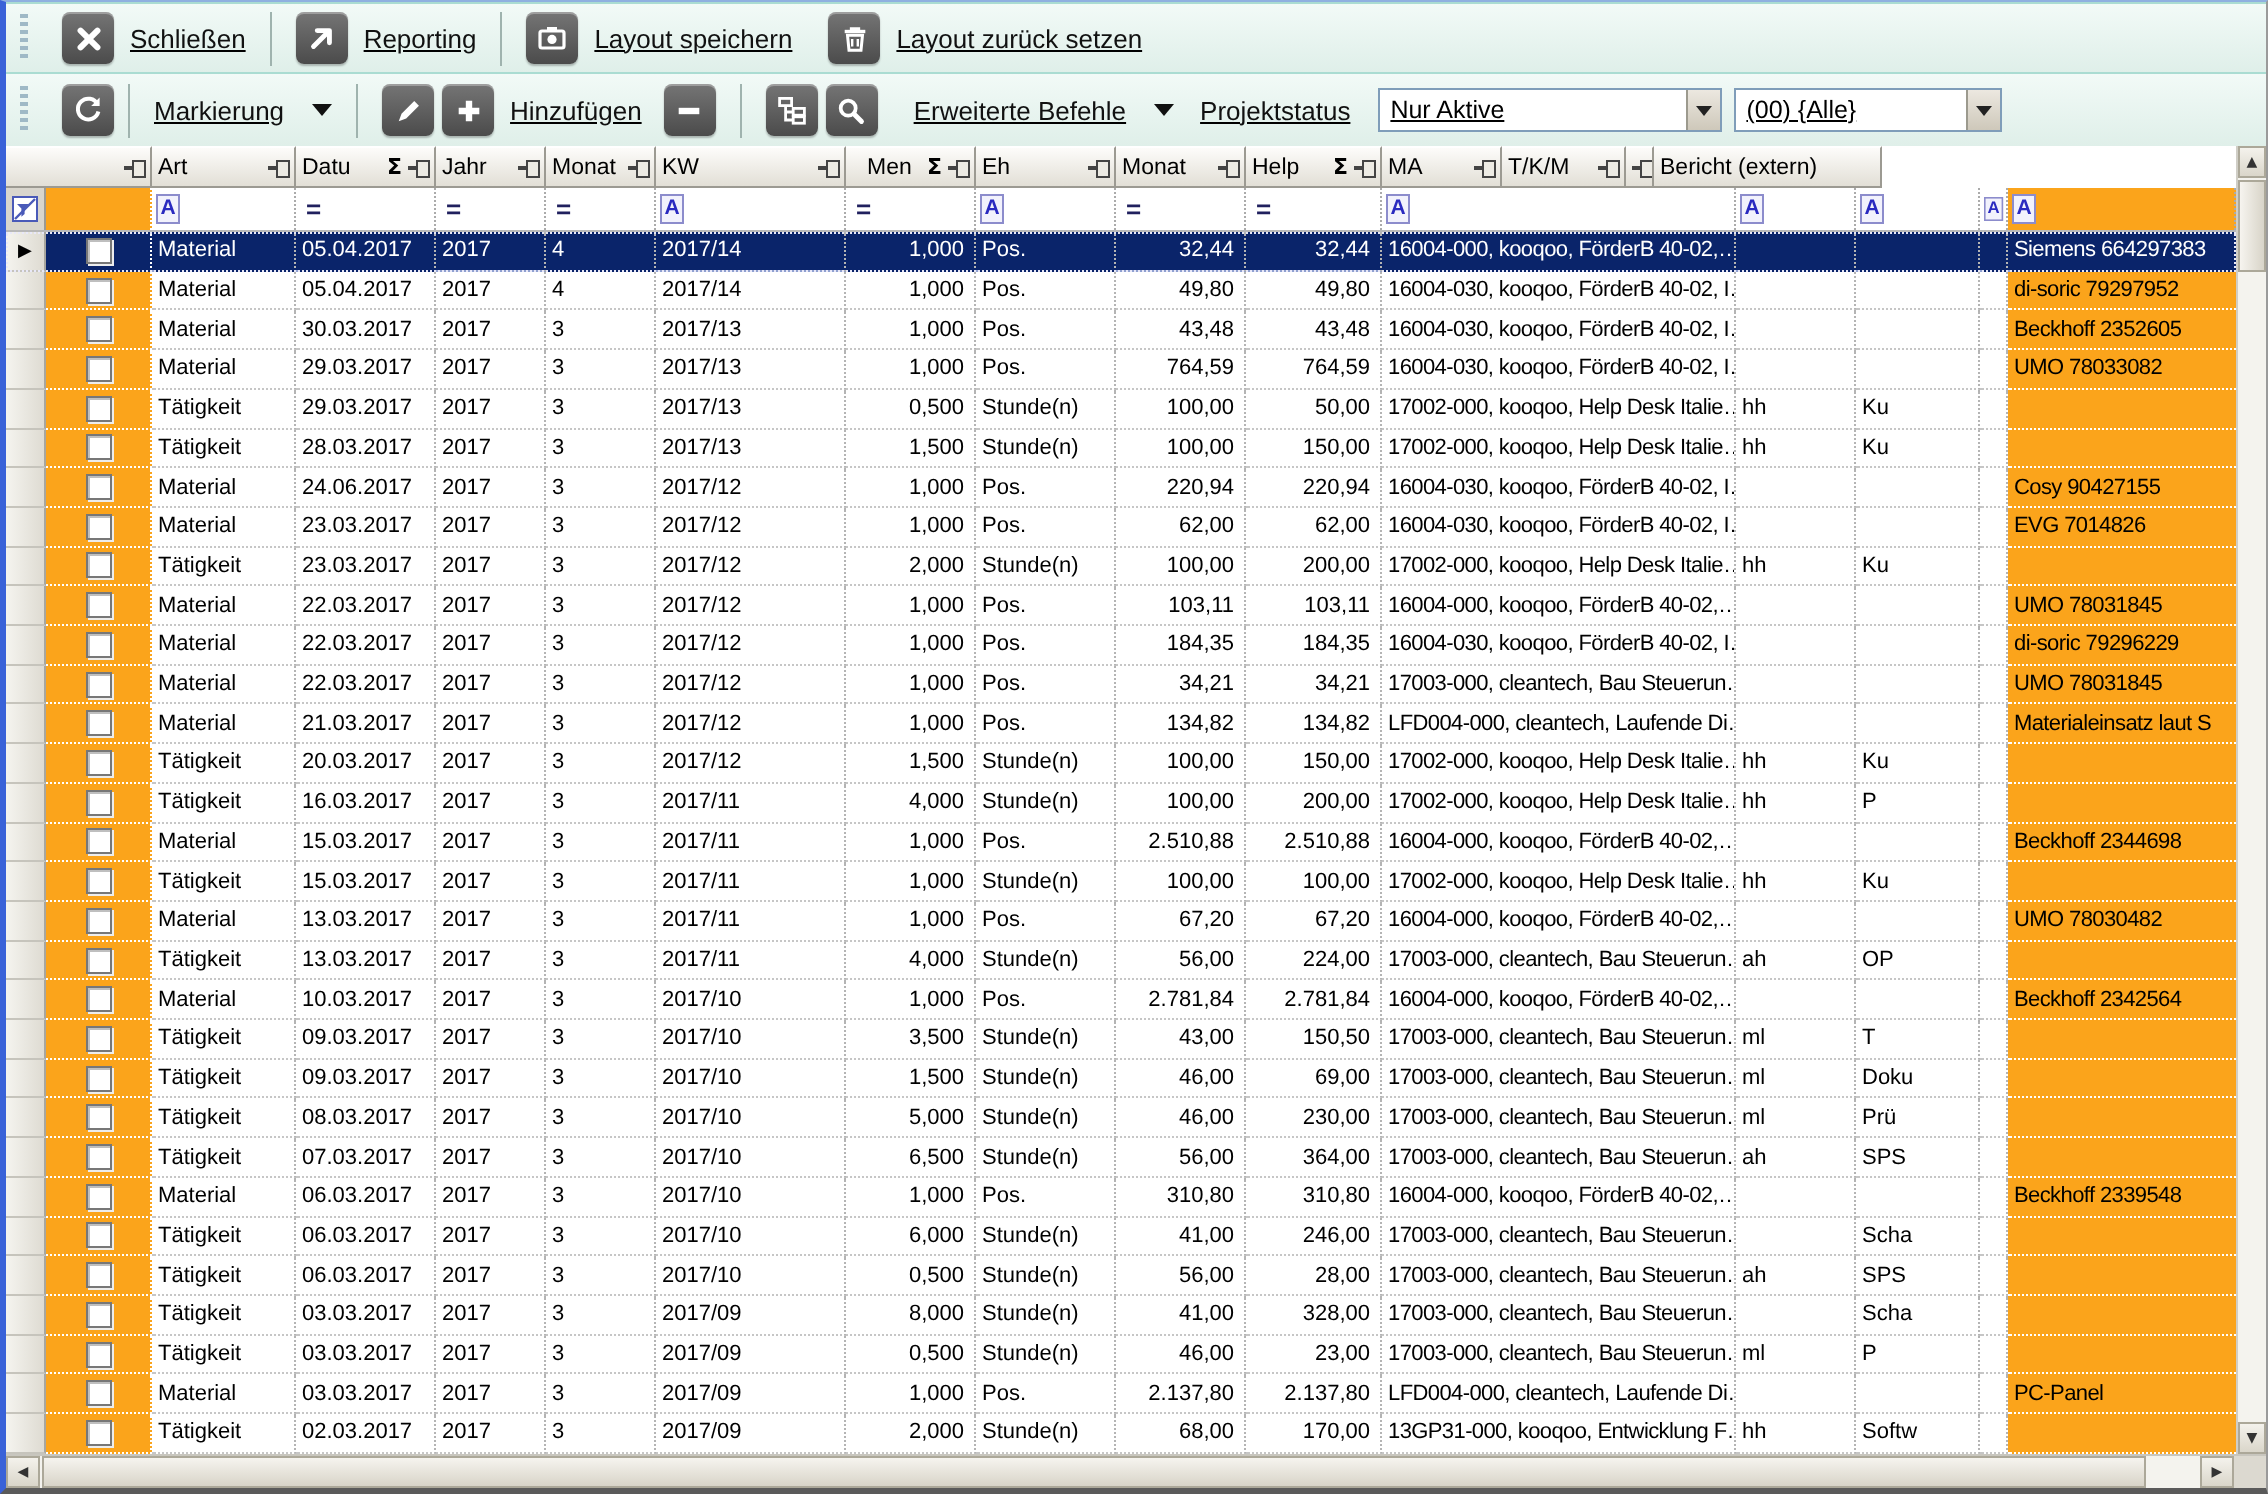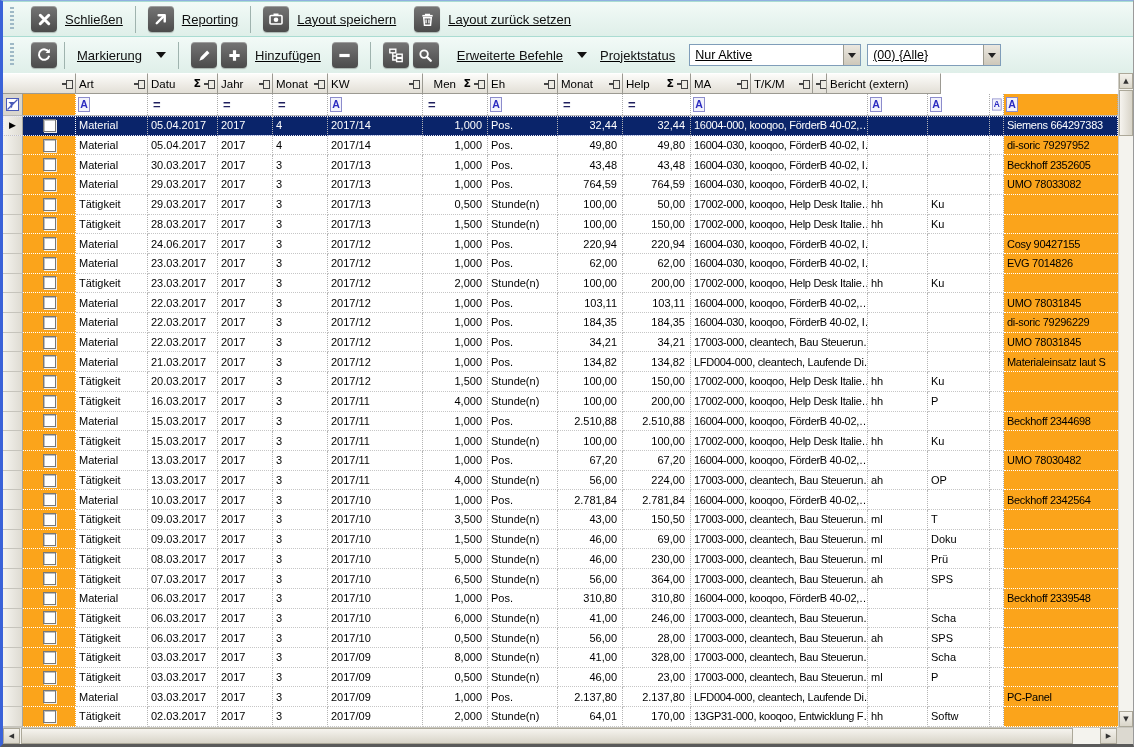--- a/index.html
+++ b/index.html
@@ -950,21 +950,21 @@
             <div class="ckcell" style="width: 53px; flex: 0 0 auto;">
               <span class="checkbox"></span>
             </div>
             <div class="c" style="width: 72px; flex: 0 0 auto;">Tätigkeit</div>
             <div class="c" style="width: 70px; flex: 0 0 auto;">02.03.2017</div>
             <div class="c" style="width: 55px; flex: 0 0 auto;">2017</div>
             <div class="c" style="width: 55px; flex: 0 0 auto;">3</div>
             <div class="c" style="width: 95px; flex: 0 0 auto;">2017/09</div>
             <div class="c num" style="width: 65px; flex: 0 0 auto;">2,000</div>
             <div class="c" style="width: 70px; flex: 0 0 auto;">Stunde(n)</div>
-            <div class="c num" style="width: 65px; flex: 0 0 auto;">64,01</div>
+            <div class="c num" style="width: 65px; flex: 0 0 auto;">68,00</div>
             <div class="c num" style="width: 68px; flex: 0 0 auto;">170,00</div>
             <div class="c tight" style="width: 177px; flex: 0 0 auto;">13GP31-000, kooqoo, Entwicklung F…</div>
             <div class="c" style="width: 60px; flex: 0 0 auto;">hh</div>
             <div class="c" style="width: 62px; flex: 0 0 auto;">Softw</div>
             <div class="c" style="width: 14px; flex: 0 0 auto;"></div>
             <div class="c tight bercell" style="width: 114px; flex: 0 0 auto;"></div>
           </div>
         </div>
     </div>
     <div class="vscroll">

